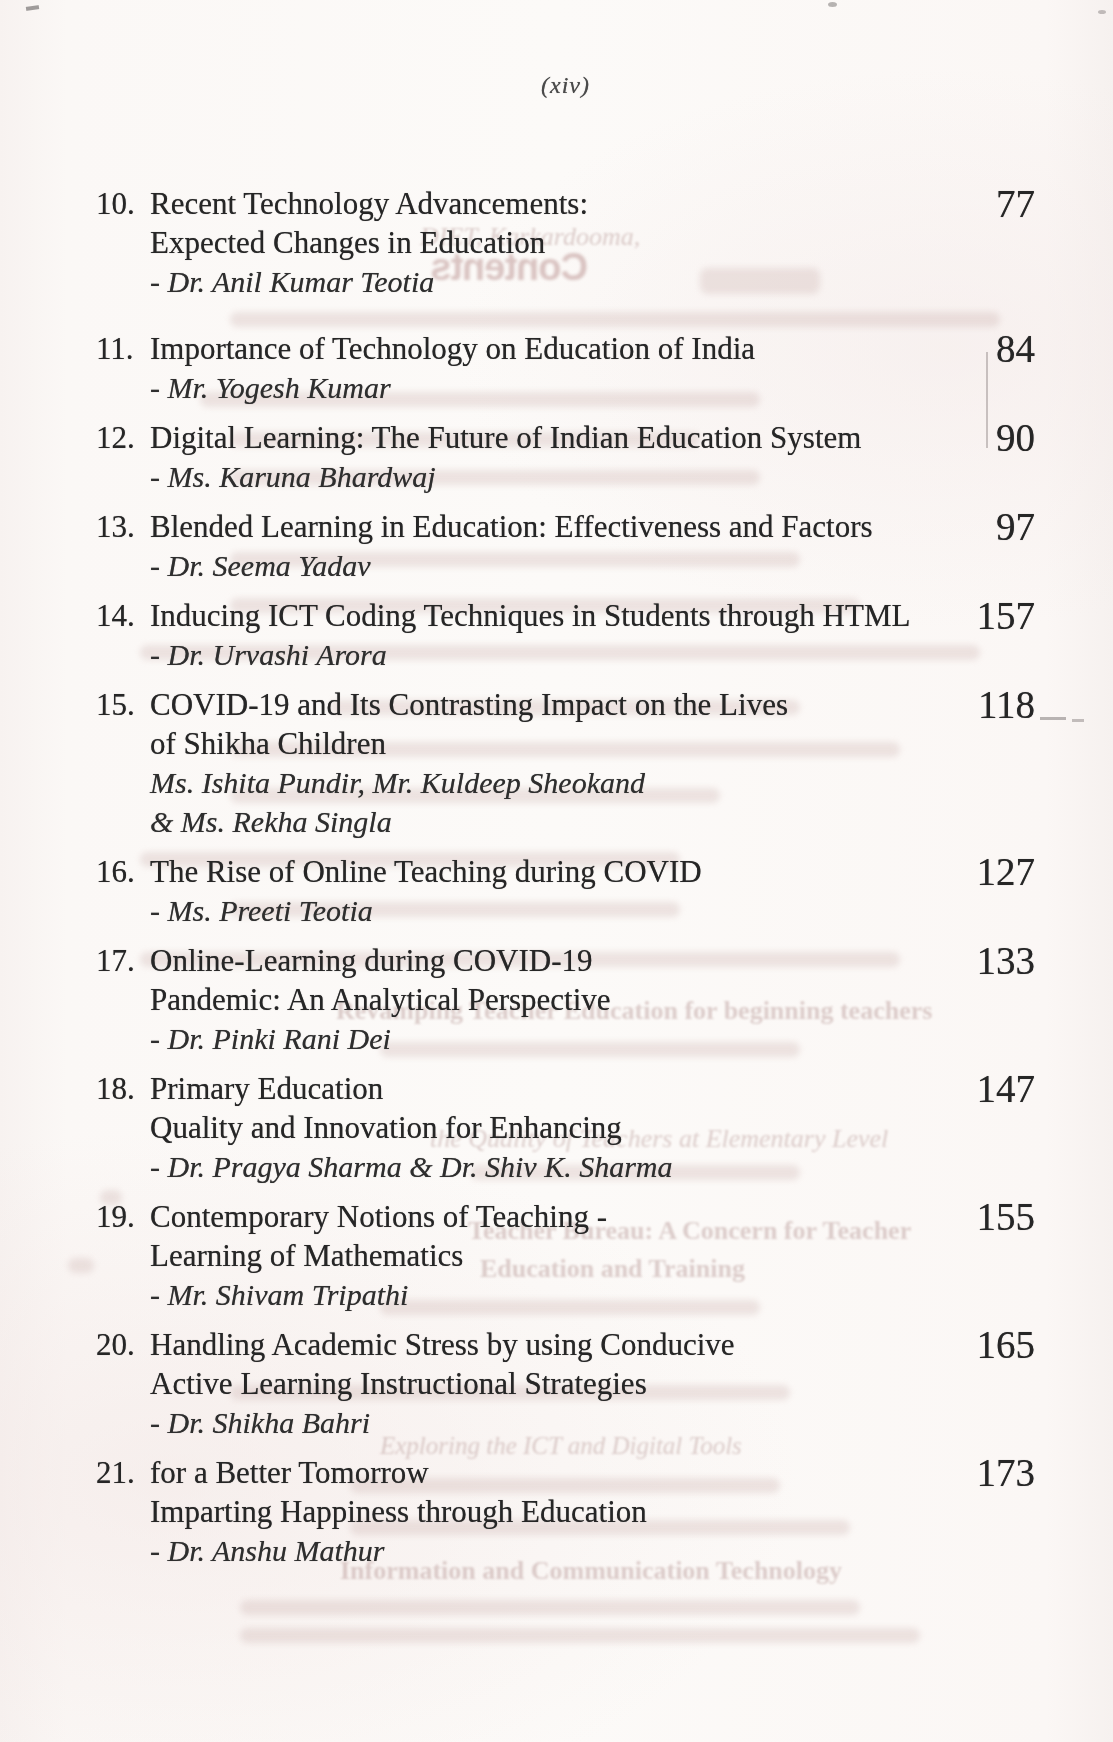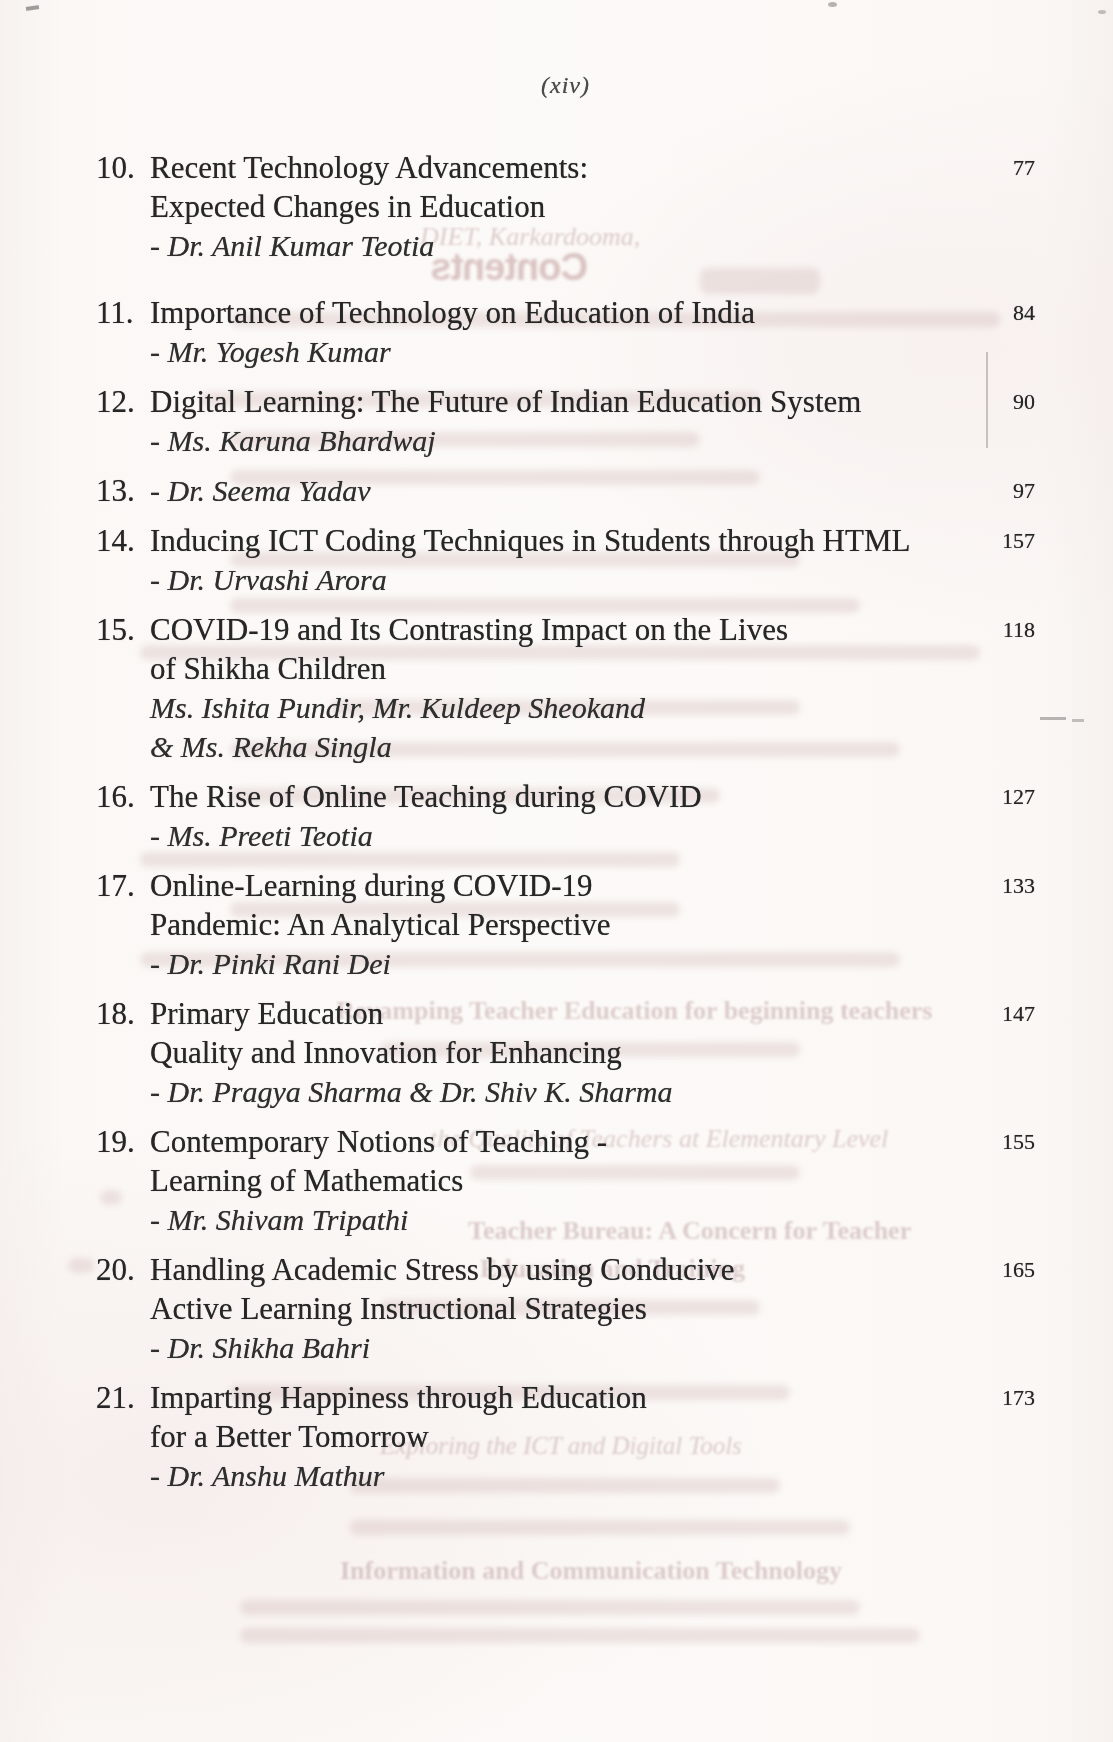--- a/index.html
+++ b/index.html
@@ -14,29 +14,29 @@
   
   .ink{text-shadow:0 0 .7px rgba(35,35,35,.65);padding-left:12px;}
   
   .page-header{
     position:absolute;top:72px;left:0;width:1107px;text-align:center;
     font-style:italic;font-size:24px;color:#4a4a4a;letter-spacing:1px;
   }
   
   .toc{position:absolute;top:148px;left:84px;width:951px;}
   .entry{position:relative;padding-left:54px;padding-right:86px;margin-bottom:11px;}
-  .entry.first-gap{margin-bottom:28px;}
+  .entry.first-gap{margin-bottom:28px;margin-top:36px;}
   .entry .num{
     position:absolute;left:0;top:0;width:50px;
     font-size:31px;line-height:39px;
   }
   .entry .line{font-size:31px;line-height:39px;}
   .entry .author{font-size:30px;line-height:39px;font-style:italic;color:#2e2e2e;}
   .entry .pageno{
-    position:absolute;right:0;top:0;font-size:22px;line-height:39px;text-align:center;
+    position:absolute;right:0;top:0;font-size:39px;line-height:39px;text-align:center;
   }
   
   .ghost{position:absolute;inset:0;pointer-events:none;}
   .ghost-heading{
     position:absolute;left:438px;top:246px;width:150px;text-align:center;
     font-family:"Liberation Sans", sans-serif;font-weight:bold;font-size:38px;letter-spacing:-1px;
     color:rgba(190,152,150,.55);transform:scaleX(-1);filter:blur(1.6px);
   }
   .ghost-line{
     position:absolute;font-style:italic;font-size:26px;white-space:nowrap;
@@ -151,20 +151,21 @@
     <div class="body">
         <div class="line ink">Digital Learning: The Future of Indian Education System</div>
         <div class="author ink">- Ms. Karuna Bhardwaj</div>
       </div>
     <div class="pageno ink">90</div>
   </div>
 
   <div class="entry">
     <div class="num ink">13.</div>
     <div class="body">
+        <div class="line ink">Blended Learning in Education: Effectiveness and Factors</div>
         <div class="author ink">- Dr. Seema Yadav</div>
       </div>
     <div class="pageno ink">97</div>
   </div>
 
   <div class="entry">
     <div class="num ink">14.</div>
     <div class="body">
         <div class="line ink">Inducing ICT Coding Techniques in Students through HTML</div>
         <div class="author ink">- Dr. Urvashi Arora</div>
@@ -228,22 +229,22 @@
         <div class="line ink">Handling Academic Stress by using Conducive</div>
         <div class="line ink">Active Learning Instructional Strategies</div>
         <div class="author ink">- Dr. Shikha Bahri</div>
       </div>
     <div class="pageno ink">165</div>
   </div>
 
   <div class="entry">
     <div class="num ink">21.</div>
     <div class="body">
+        <div class="line ink">for a Better Tomorrow</div>
         <div class="line ink">Imparting Happiness through Education</div>
-        <div class="line ink">for a Better Tomorrow</div>
         <div class="author ink">- Dr. Anshu Mathur</div>
       </div>
     <div class="pageno ink">173</div>
   </div>
 </div>
 
 <div class="artifact a-vline"></div>
 <div class="artifact a-dash1"></div>
 <div class="artifact a-dash2"></div>
 <div class="artifact a-speck1"></div>

